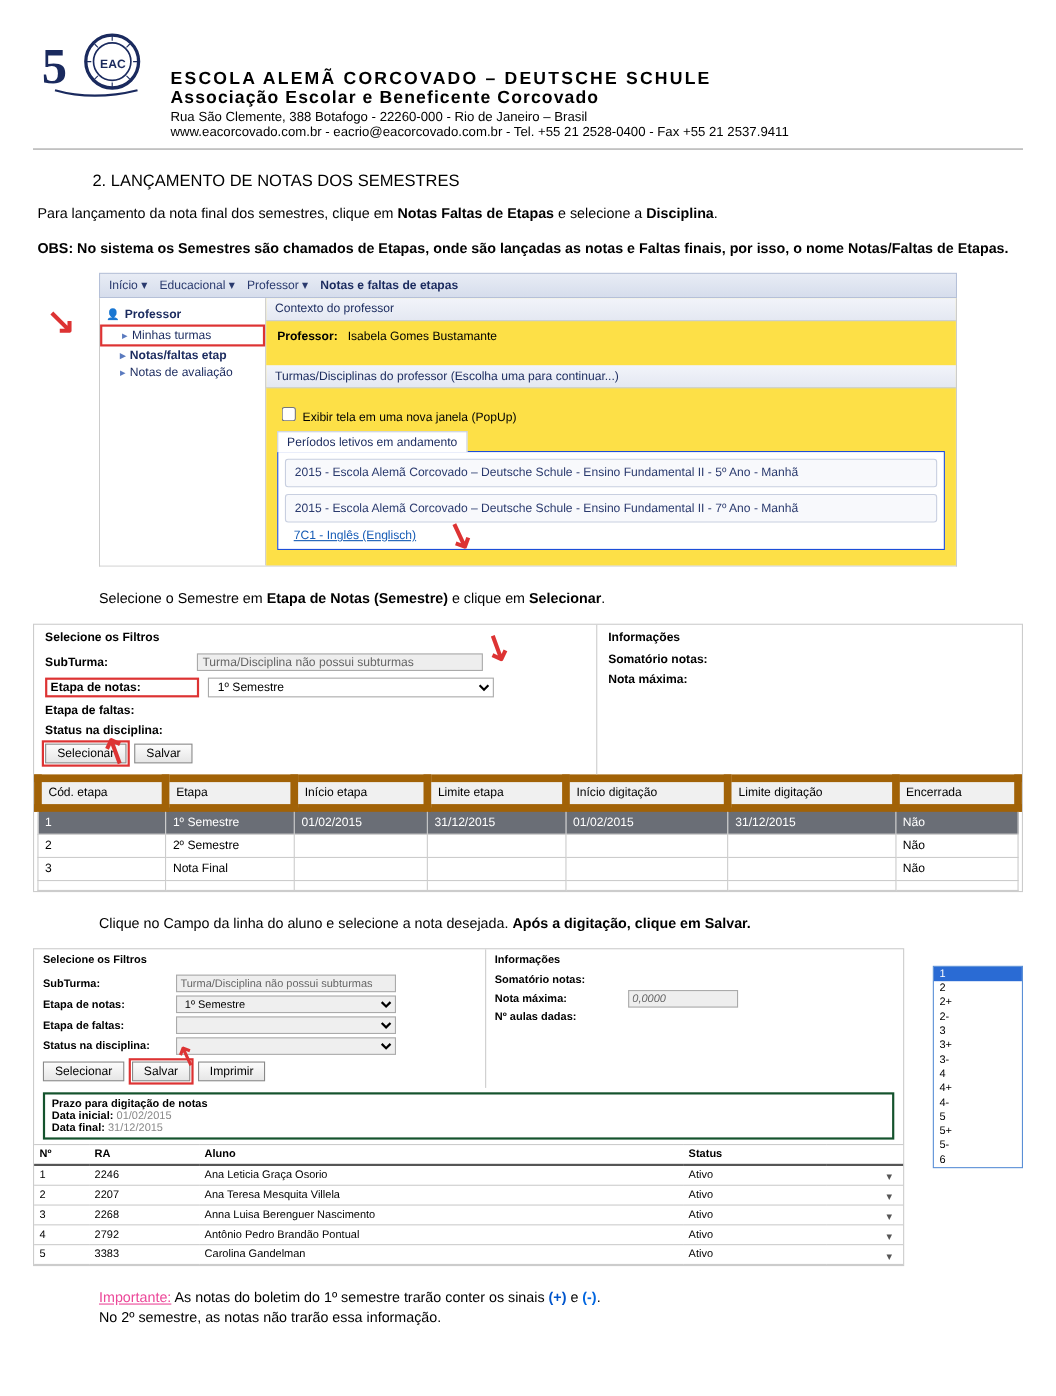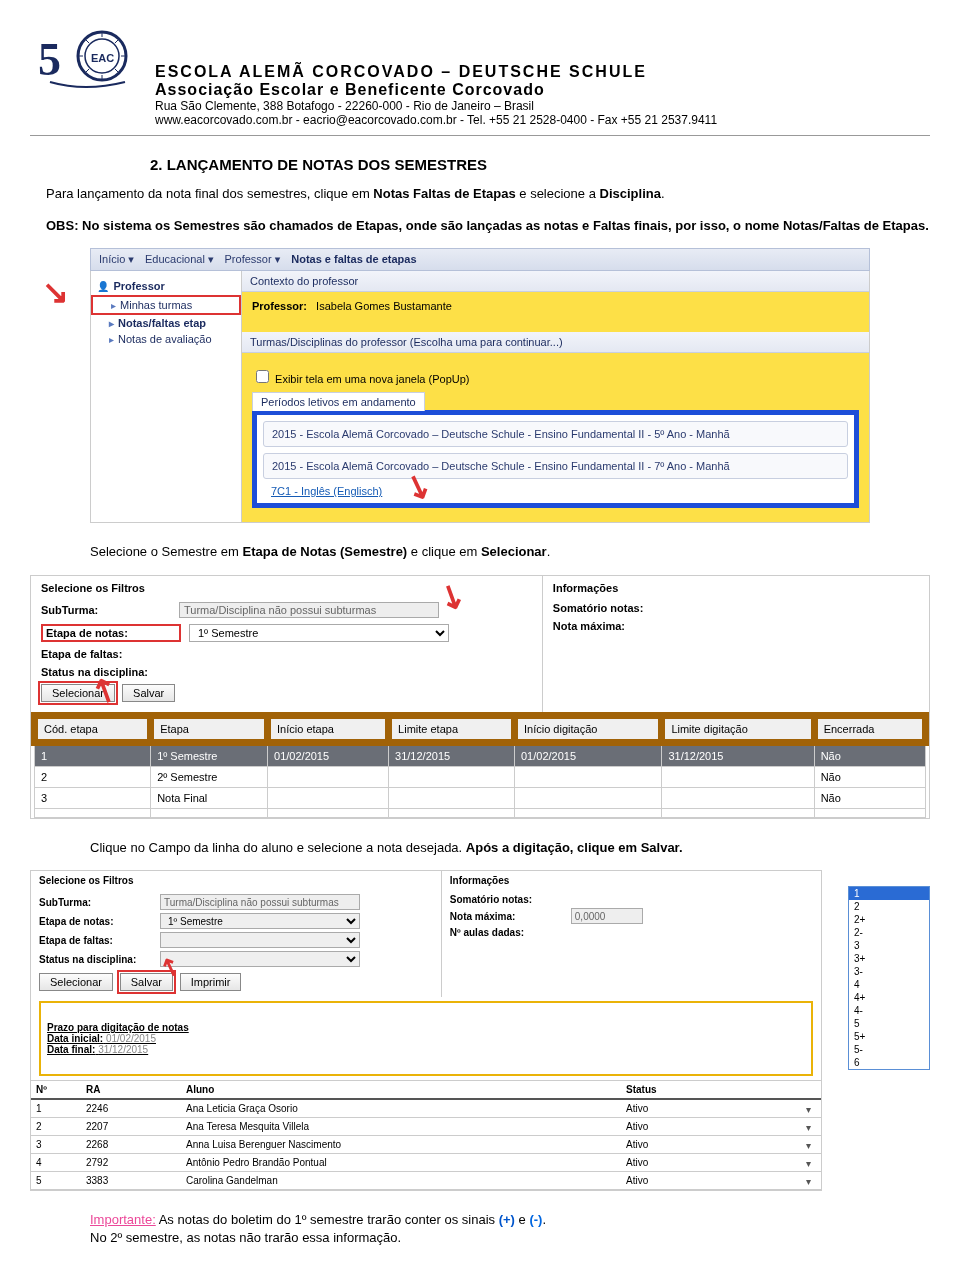--- a/index.html
+++ b/index.html
@@ -26,28 +26,28 @@
     flex-shrink: 0;
   }
   .logo-50 svg { width: 100%; height: 100%; }
   .letterhead-text { flex: 1; margin-top: 43px; }
   .lh-line1 { font-size: 16px; font-weight: bold; letter-spacing: 2px; }
   .lh-line2 { font-size: 16px; font-weight: bold; letter-spacing: 1px; }
   .lh-line3, .lh-line4 { font-size: 12px; }
   .section-title {
     font-family: Tahoma, sans-serif;
     font-size: 15px;
-    font-weight: bold;
-    margin-left: 120px;
+    font-weight: normal;
+    margin-left: 54px;
     margin-bottom: 12px;
   }
   .body-text {
     font-family: Tahoma, sans-serif;
     font-size: 13px;
-    margin: 0 0 14px 16px;
+    margin: 0 0 14px 4px;
     line-height: 1.35;
   }
   .body-text b { font-weight: bold; }
   .indent { margin-left: 60px; }
   
   .shot1 {
     margin: 10px 0 20px 60px;
     width: 780px;
     position: relative;
   }
@@ -101,21 +101,21 @@
   .tab {
     display: inline-block;
     background: #fff;
     border: 1px solid #c8cfe0;
     border-bottom: none;
     padding: 3px 8px;
     font-size: 11px;
     color: #1a2a5e;
     margin-bottom: -1px;
   }
-  .turma-list { border: 5px solid #1d4ed8; background: #fff; }
+  .turma-list { border: 1px solid #1d4ed8; background: #fff; }
   .turma-item {
     border: 1px solid #c8cfe0;
     border-radius: 3px;
     margin: 6px;
     padding: 6px 8px;
     font-size: 11px;
     color: #2a3a6e;
     background: #f8f9fc;
   }
   .turma-sub {
@@ -211,25 +211,24 @@
   }
   .shot3-info { flex: 1; padding: 4px 8px; }
   .frow3 { display: flex; align-items: center; margin: 3px 0; gap: 6px; }
   .frow3 .flabel { width: 115px; font-weight: bold; font-size: 10px; }
   .frow3 input, .frow3 select {
     font-size: 10px; padding: 0 3px; border: 1px solid #aaa;
     width: 200px; box-sizing: border-box; height: 16px;
   }
   .frow3 input[disabled] { background: #eee; color: #666; }
   .prazo {
-    border: 2px solid #eab308;
-    padding: 19px 6px;
+    border: 2px solid #14532d;
+    padding: 3px 6px;
     margin: 4px 8px;
     font-size: 10px;
-    text-decoration: underline;
   }
   .prazo .plabel { font-weight: bold; }
   .prazo .pv { color: #888; }
   .shot3-notalist {
     position: absolute;
     right: 0;
     top: 16px;
     width: 80px;
     border: 1px solid #5a8fd6;
     background: #fff;
@@ -487,21 +486,21 @@
           <span class="btn">Imprimir</span>
         </div>
       </div>
       <div class="shot3-info">
         <div class="grp-title" style="font-size:10px;">Informações</div>
         <div class="frow3">
             <span class="flabel">Somatório notas:</span>
           </div>
         <div class="frow3">
           <span class="flabel">Nota máxima:</span>
-          <input type="text" disabled="" style="width: 72px;" value="0,0000">
+          <input type="text" disabled="" style="width: 100px; font-style: italic;" value="0,0000">
         </div>
         <div class="frow3">
             <span class="flabel">Nº aulas dadas:</span>
           </div>
       </div>
     </div>
     <div class="prazo">
       <div class="plabel">Prazo para digitação de notas</div>
       <div><span class="plabel">Data inicial:</span> <span class="pv">01/02/2015</span></div>
       <div><span class="plabel">Data final:</span> <span class="pv">31/12/2015</span></div>

